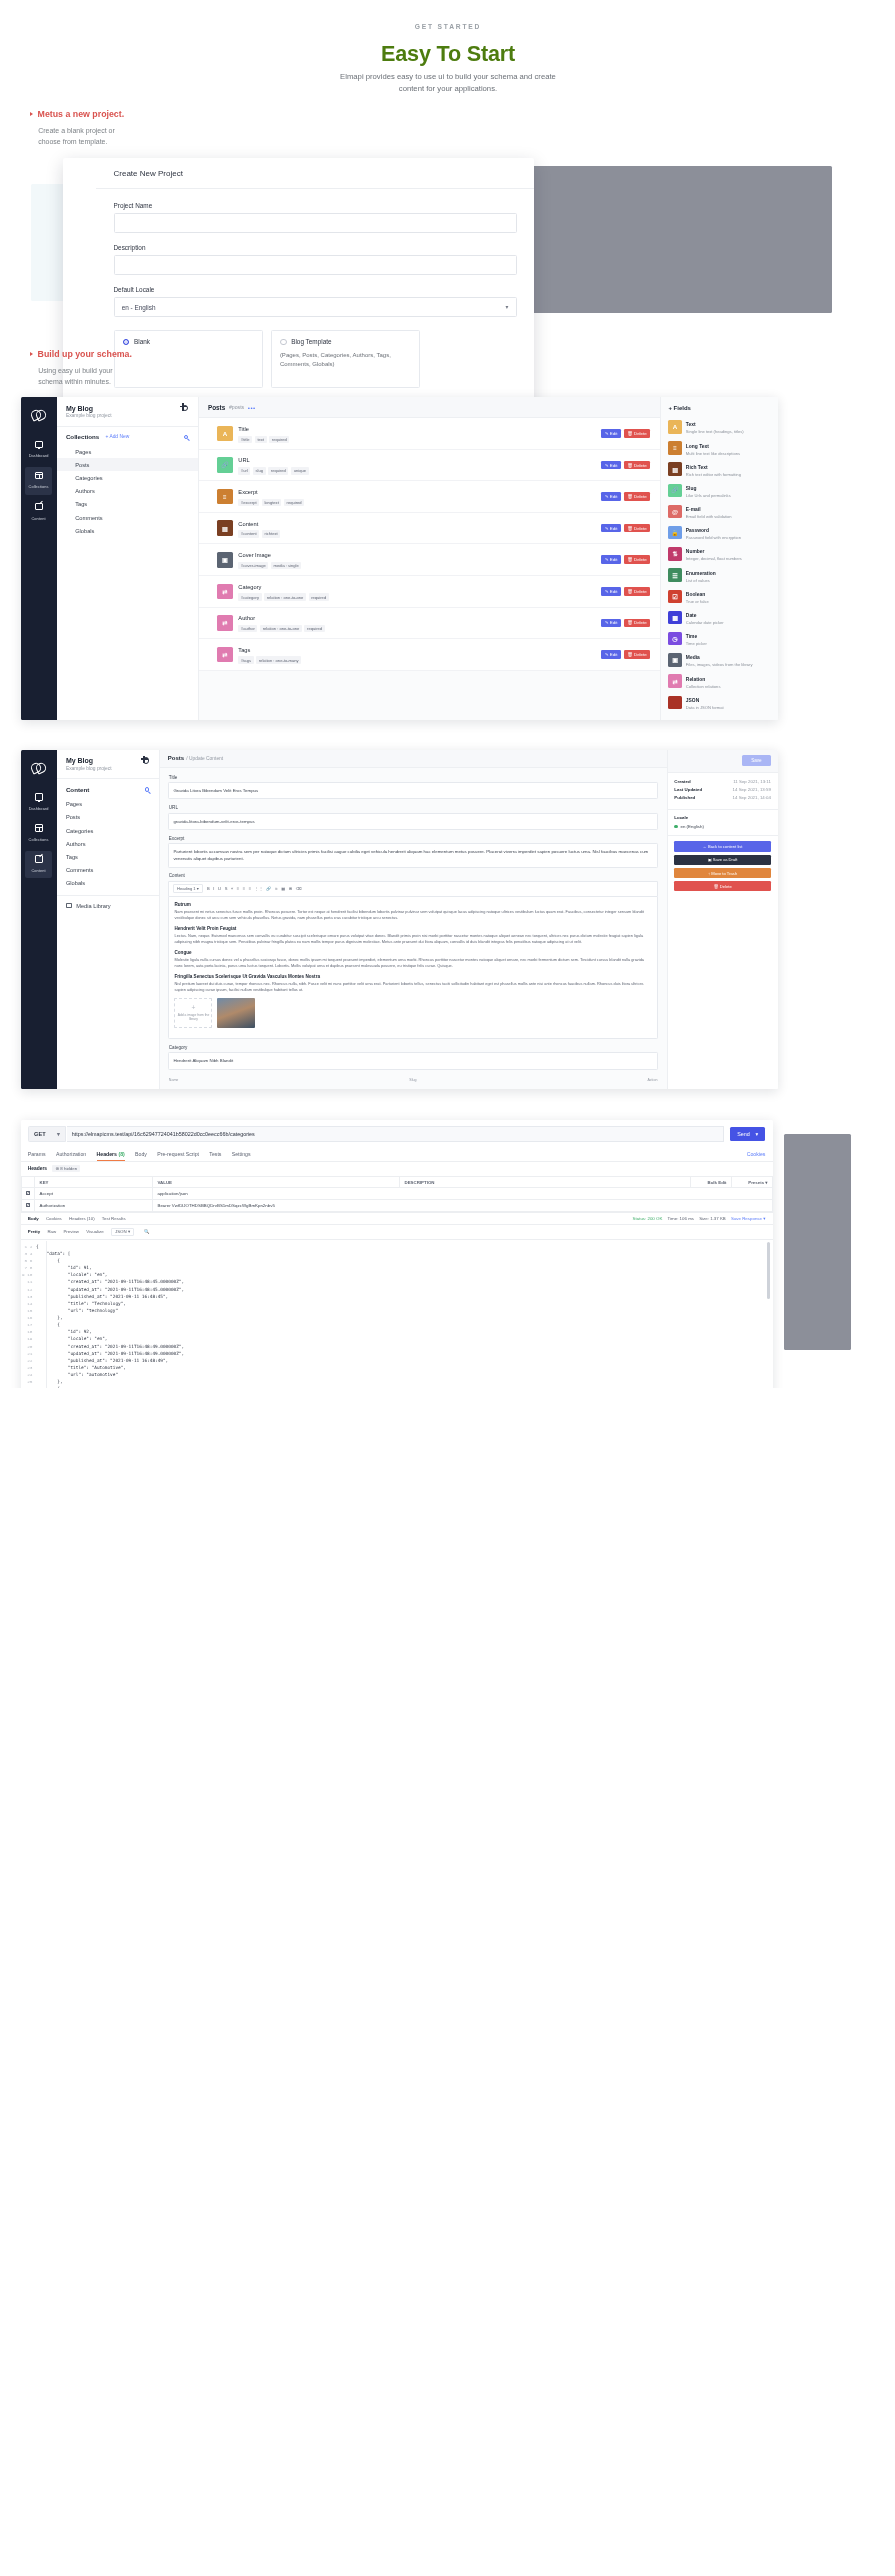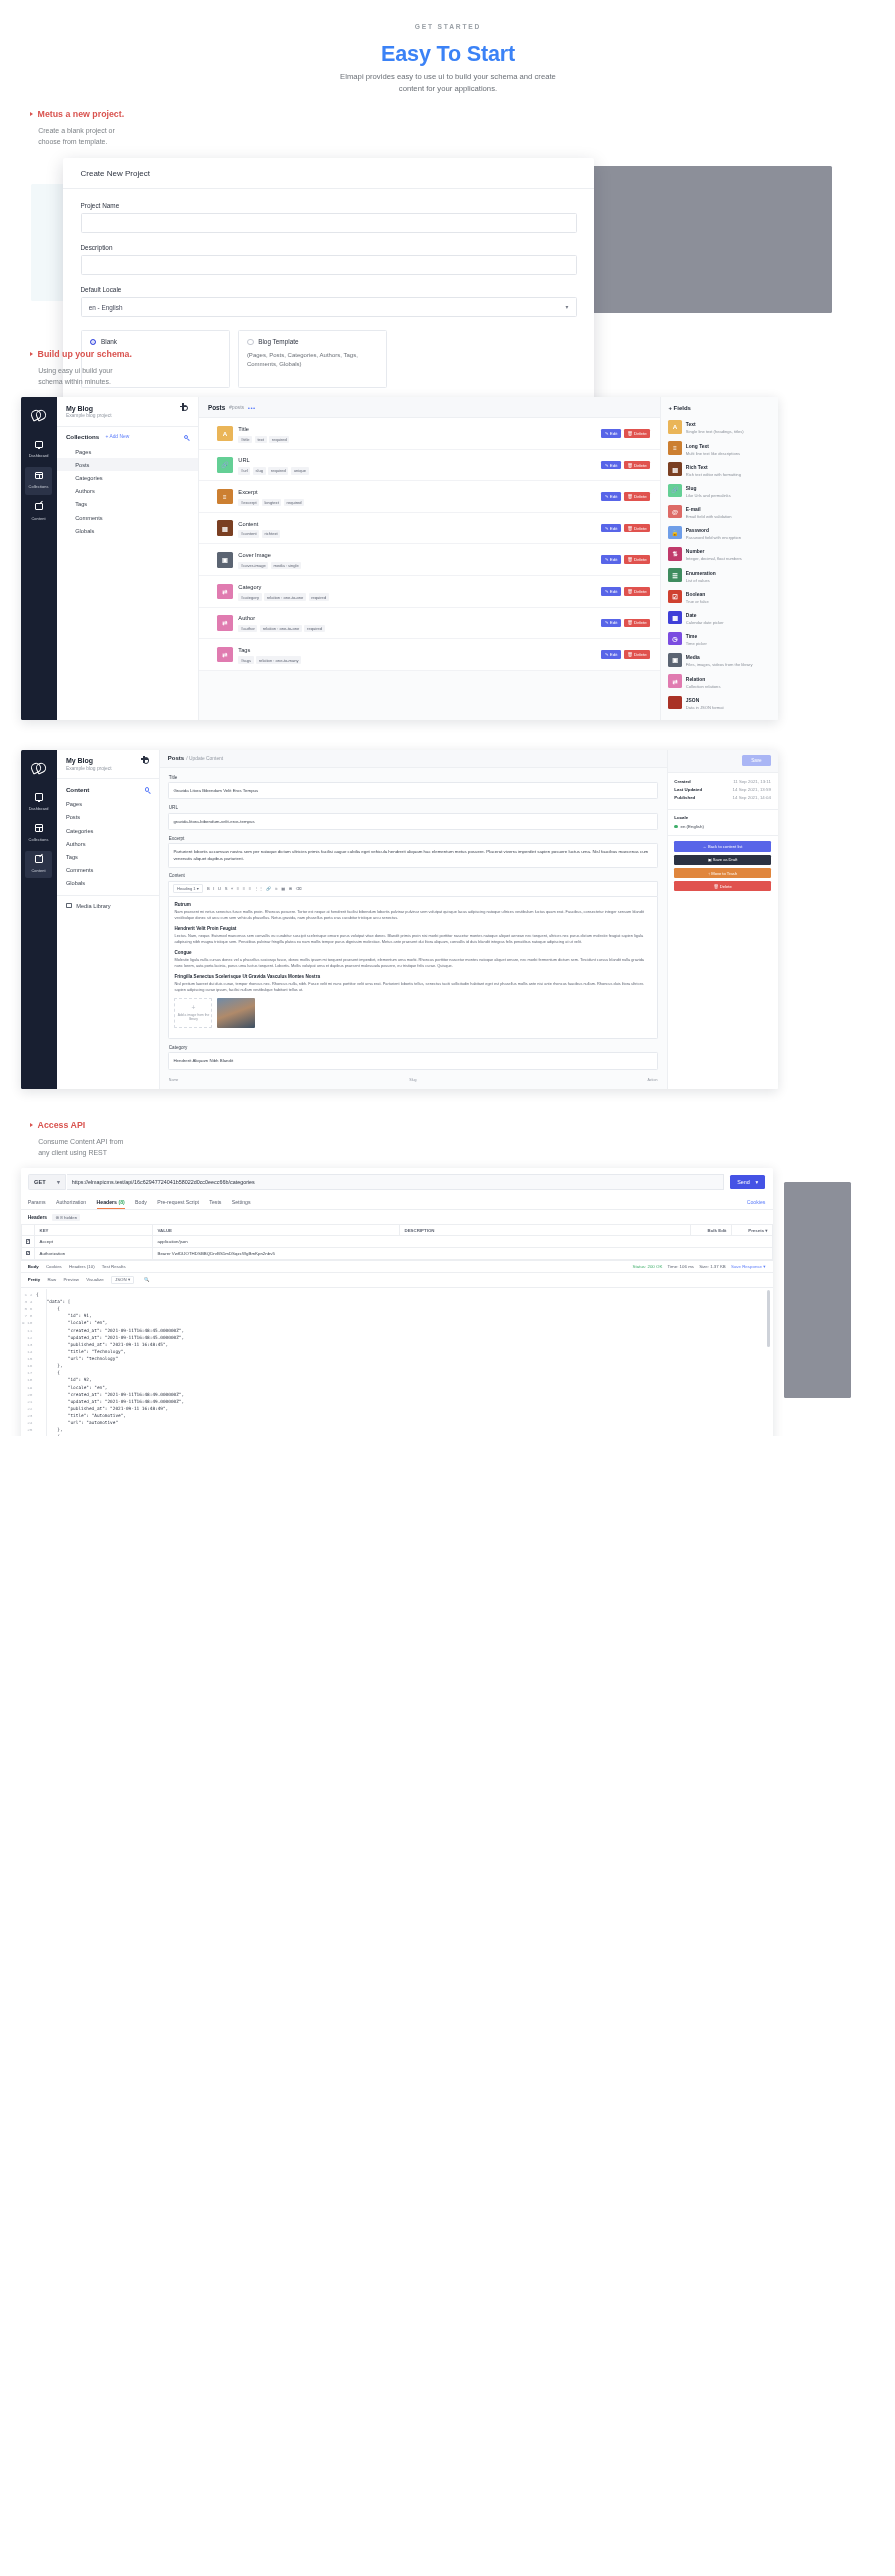--- a/index.html
+++ b/index.html
@@ -11,21 +11,21 @@
     overflow-x: hidden;
   }
 
   
   .hero { padding: 23px 0 13.4px; text-align: center; }
   .hero .eyebrow {
     font-size: 6.7px; letter-spacing: 1.8px; font-weight: 700;
     color: #9aa0a6; text-transform: uppercase;
   }
   .hero .title {
-    font-size: 21.6px; font-weight: 700; color: #3b82f6; margin-top: 11.3px;
+    font-size: 21.6px; font-weight: 700; color: #4d7c0f; margin-top: 11.3px;
     letter-spacing: -0.2px;
   }
   .hero .subtitle {
     font-size: 7.7px; color: #6b7077; margin: 4px auto 0;
     max-width: 222px; line-height: 1.55;
   }
 
   
   .section { position: relative; }
   .caption { padding-left: 30px; }
@@ -47,23 +47,24 @@
   .proj-wrap { position: relative; height: 165px; margin-top: 9.3px; }
   .proj-bg-a {
     position: absolute; left: 31px; top: 27px; width: 762px; height: 117px;
     background: #f2f8fa; border-radius: 1.5px;
   }
   .proj-bg-b {
     position: absolute; left: 128px; top: 8.8px; width: 704px; height: 147px;
     background: #8c8f99; border-radius: 1.5px;
   }
   .modal {
-    position: absolute; left: 63px; top: 1.5px; width: 531px;
+    position: absolute; left: 63px; top: 1.5px; width: 471px;
     background: #fff; border-radius: 2.1px;
     box-shadow: 0 5.2px 17.5px rgba(20,24,40,.17);
+    padding-left: 33px;
   }
   .modal-hd {
     padding: 10.3px 17.5px; border-bottom: 0.5px solid #eceef1;
     font-size: 8px; color: #2d3340; font-weight: 400;
   }
   .modal-bd { padding: 13.4px 17.5px 11.3px; }
   .fld-label { font-size: 6.4px; color: #2d3340; margin-bottom: 3.6px; }
   .fld-input {
     width: 100%; height: 20.6px; border: 0.5px solid #e2e5ea;
     border-radius: 1.5px; background: #fff; margin-bottom: 10.8px;
@@ -955,27 +956,20 @@
         <div class="sact blue">← Back to content list</div>
         <div class="sact drk">▣ Save as Draft</div>
         <div class="sact org">↑ Move to Trash</div>
         <div class="sact red">🗑 Delete</div>
       </div>
     </div>
   </div>
 </div>
 
 <div class="section" style="margin-top:31px">
-  <div class="caption">
-    <div class="head">
-      <span class="tri"></span>
-      <span>Access API</span>
-    </div>
-    <div class="sub">Consume Content API from any client using REST</div>
-  </div>
 
   <div class="api-wrap">
     <div class="api-bg"></div>
     <div class="api">
       <div class="url-row">
         <div class="verb">
           <span>GET</span>
           <span class="chev">▾</span>
         </div>
         <div class="urlbox">https://elmapicms.test/api/16c62947724041b58022d0cc0eecc66b/categories</div>

